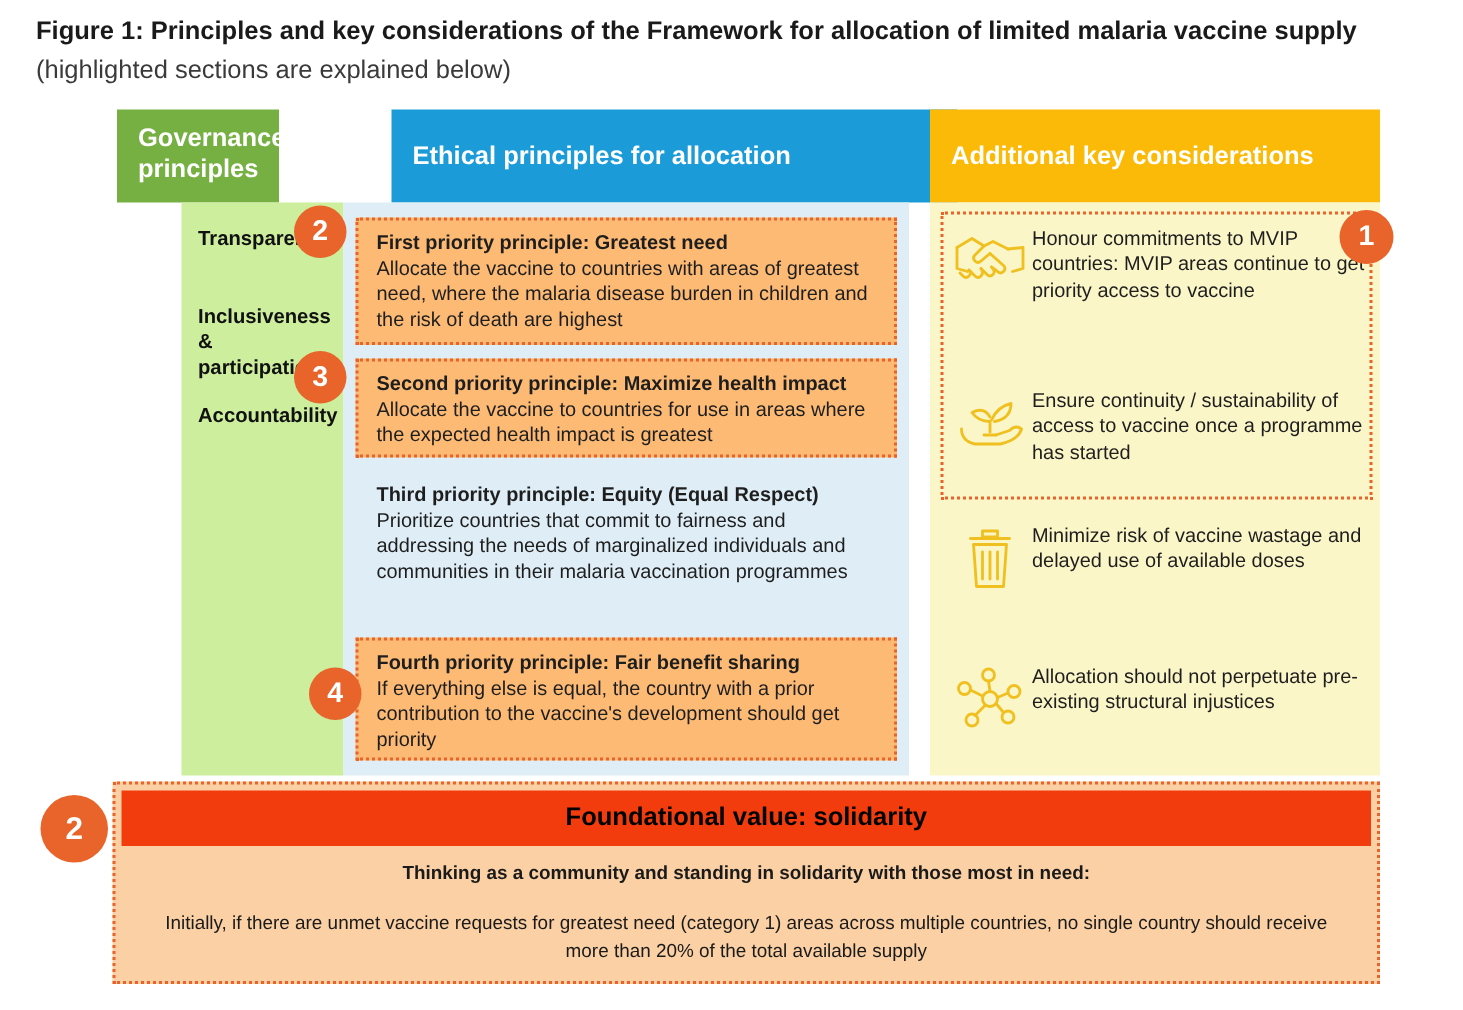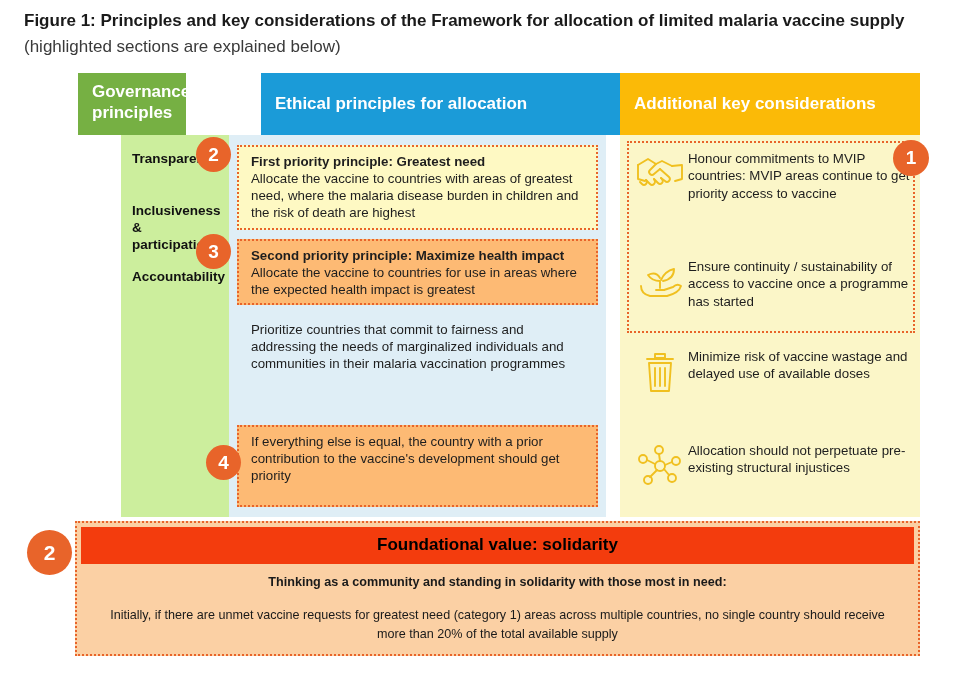--- a/index.html
+++ b/index.html
@@ -90,21 +90,21 @@
     left:8px; width:361px;
     box-sizing:border-box;
     padding:7px 12px 8px 12px;
     font-size:13.3px;
     line-height:1.27;
     color:#1e1e1e;
   }
   .pcard .t{font-weight:bold;display:block;}
   .pcard.hl{
     border:2px dotted #e8642a;
-    background:#fef9c3;
+    background:#fdba74;
   }
   .pcard.hl2{
     border:2px dotted #e8642a;
     background:#fdba74;
   }
   #p1{top:10px;  height:85px;}
   #p2{top:104px; height:66px;}
   #p3{top:180px; height:98px; padding-left:14px;}
   #p4{top:290px; height:82px;}
 
@@ -203,23 +203,25 @@
   <div id="col-eth">
     <div class="pcard hl" id="p1">
       <span class="t">First priority principle: Greatest need</span>
       <span>Allocate the vaccine to countries with areas of greatest need, where the malaria disease burden in children and the risk of death are highest</span>
     </div>
     <div class="pcard hl2" id="p2">
       <span class="t">Second priority principle: Maximize health impact</span>
       <span>Allocate the vaccine to countries for use in areas where the expected health impact is greatest</span>
     </div>
     <div class="pcard" id="p3">
+      <span class="t">Third priority principle: Equity (Equal Respect)</span>
       <span>Prioritize countries that commit to fairness and addressing the needs of marginalized individuals and communities in their malaria vaccination programmes</span>
     </div>
     <div class="pcard hl2" id="p4">
+      <span class="t">Fourth priority principle: Fair benefit sharing</span>
       <span>If everything else is equal, the country with a prior contribution to the vaccine's development should get priority</span>
     </div>
   </div>
 
   <div id="col-add"></div>
   <div id="addbox"></div>
 
   <div class="add-item" id="a0">
     <span class="ic">
       <svg width="52" height="42" viewBox="0 0 52 42" fill="none" stroke="#f0c020" stroke-width="1.9" stroke-linecap="round" stroke-linejoin="round">

